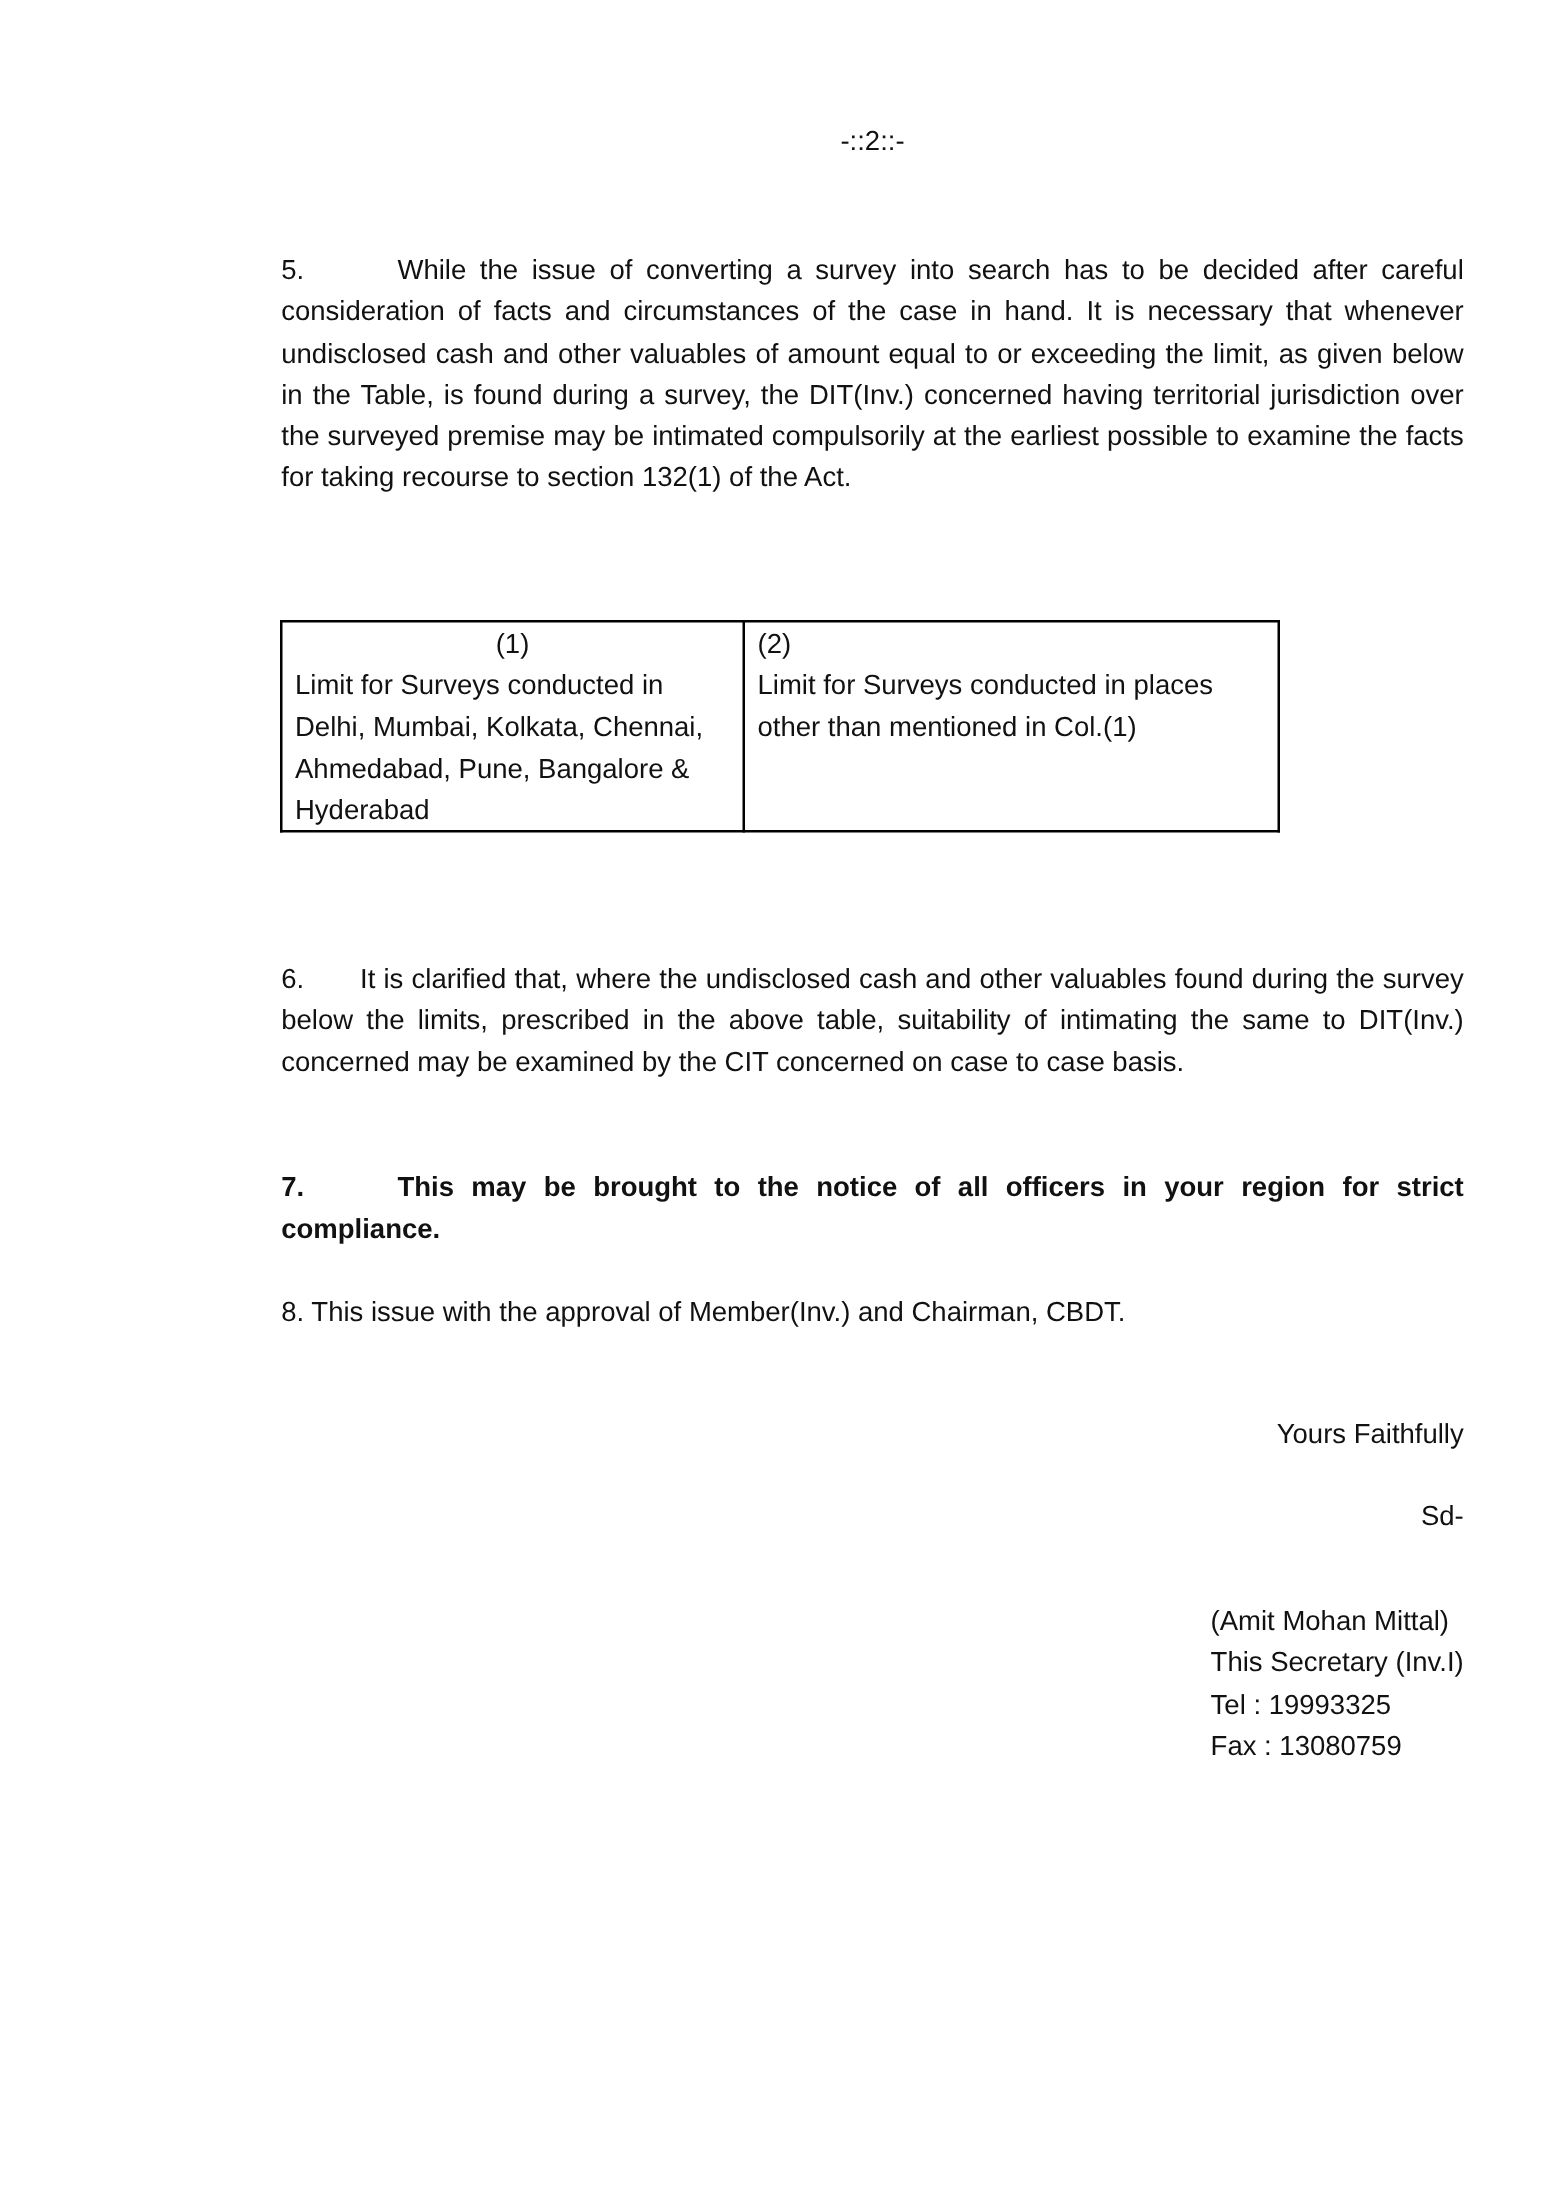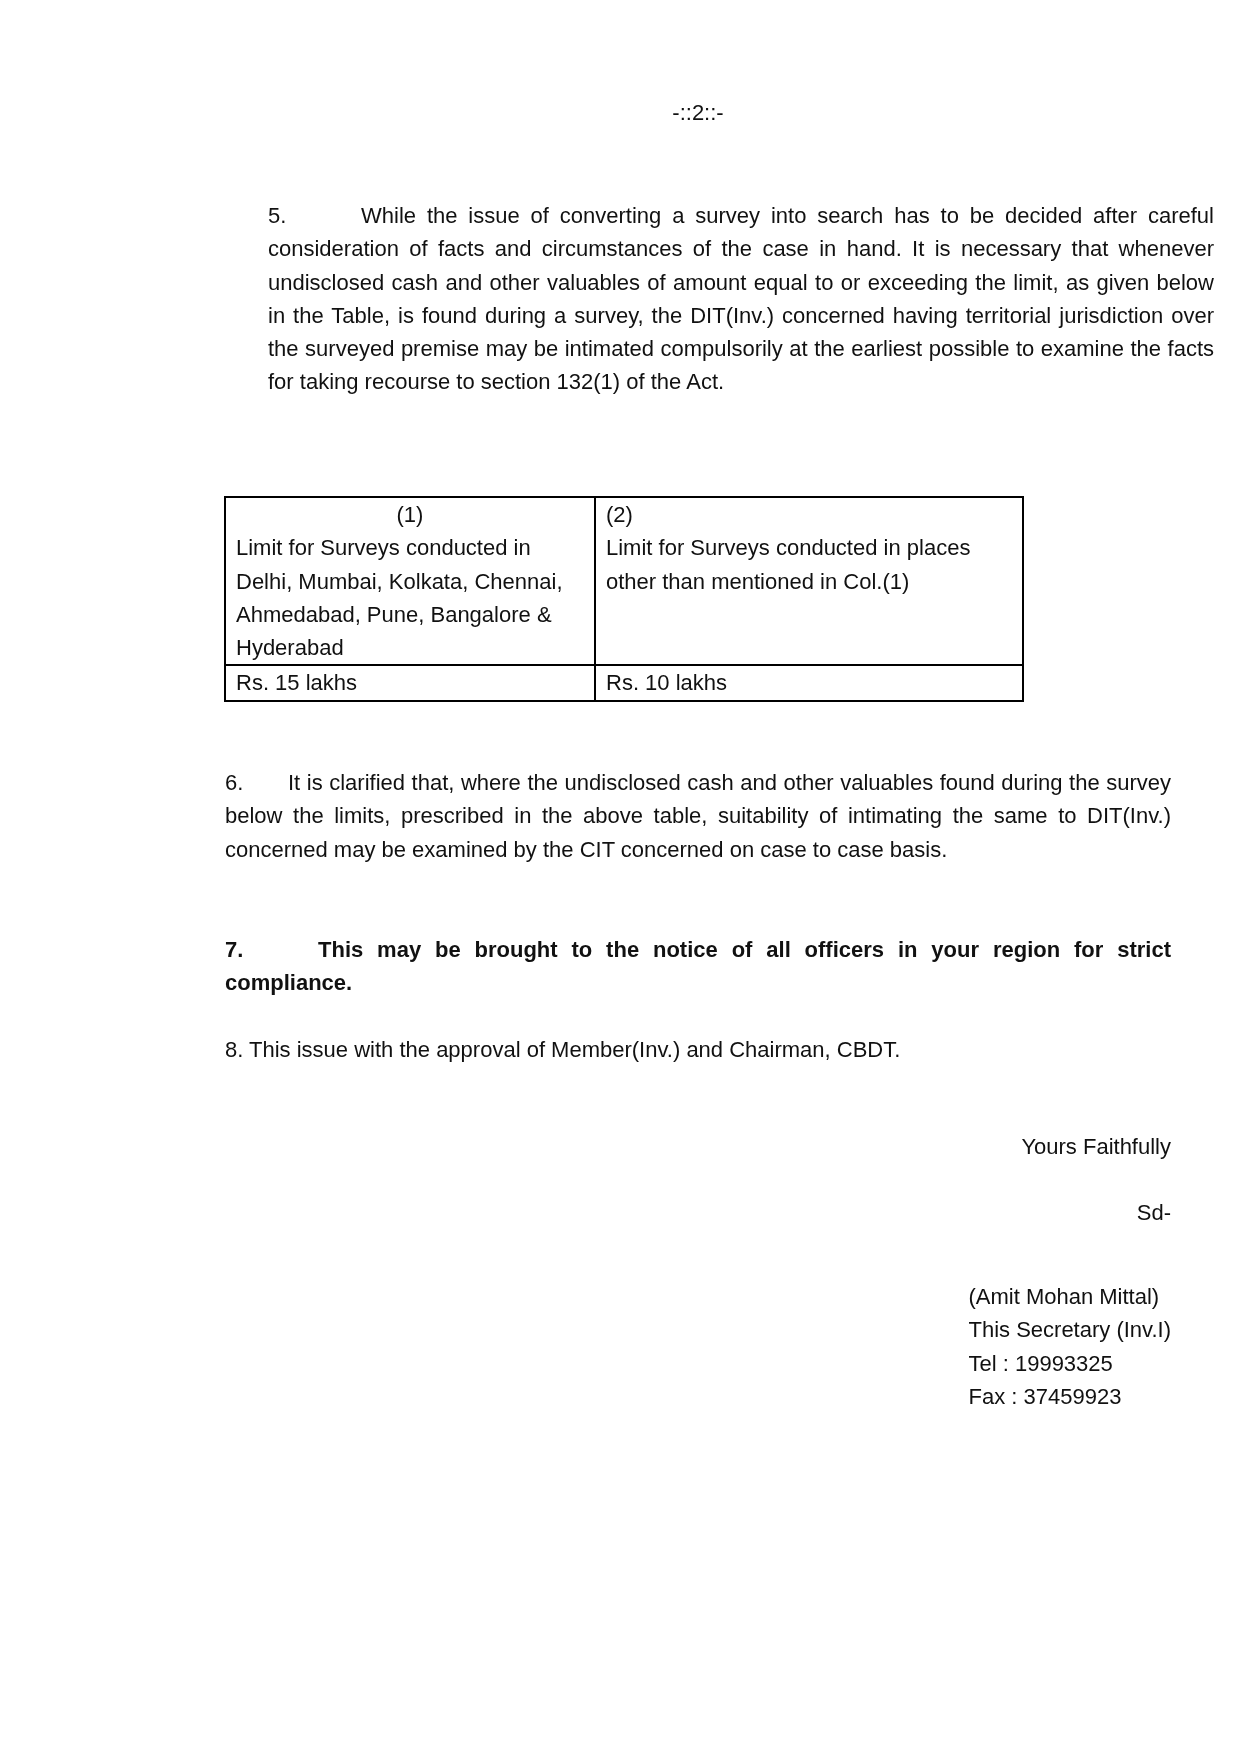--- a/index.html
+++ b/index.html
@@ -2,21 +2,21 @@
 <html><head>
 <meta charset="utf-8">
 <style>
   html, body { margin: 0; padding: 0; background: #ffffff; }
   body { width: 1240px; height: 1754px; position: relative; overflow: hidden;
          font-family: "Liberation Sans", "DejaVu Sans", sans-serif; color: #111; }
   .page-num { position: absolute; top: 100px; left: 0; width: 1396px; text-align: center; font-size: 22px; }
   .para { position: absolute; left: 225px; width: 946px; font-size: 22px; line-height: 33.3px;
           text-align: justify; }
   .para .num { display: inline-block; }
-  #p5 { top: 199px; margin-left: 43px; }
+  #p5 { top: 199px; }
   #p5 .num { width: 93px; }
   #p6 { top: 766px; }
   #p6 .num { width: 63px; }
   #p7 { top: 933px; font-weight: bold; }
   #p7 .num { width: 93px; }
   #p8 { top: 1033px; }
   .limits-table { position: absolute; left: 224px; top: 496px; width: 800px; border-collapse: collapse;
                   font-size: 22px; line-height: 33.3px; }
   .limits-table td { border: 2px solid #000; vertical-align: top; padding: 0 10px; }
   .limits-table td.c1 { width: 348px; }
@@ -40,37 +40,33 @@
       <tr>
     <td class="c1">
       <div class="hdr-num-c">(1)</div>
       <div>Limit for Surveys conducted in Delhi, Mumbai, Kolkata, Chennai, Ahmedabad, Pune, Bangalore &amp; Hyderabad</div>
     </td>
     <td>
       <div>(2)</div>
       <div>Limit for Surveys conducted in places other than mentioned in Col.(1)</div>
     </td>
   </tr>
-  <tr>
-    <td class="c1">Rs. 15 lakhs</td>
-    <td>Rs. 10 lakhs</td>
-  </tr>
 </tbody>
   </table>
 
 <div class="para" id="p6">
   <span class="num">6.</span><span>It is clarified that, where the undisclosed cash and other valuables found during the survey below the limits, prescribed in the above table, suitability of intimating the same to DIT(Inv.) concerned may be examined by the CIT concerned on case to case basis.</span>
 </div>
 
 <div class="para" id="p7">
   <span class="num">7.</span><span>This may be brought to the notice of all officers in your region for strict compliance.</span>
 </div>
 
 <div class="para" id="p8">8. This issue with the approval of Member(Inv.) and Chairman, CBDT.</div>
 
 <div class="sig" id="sig-closing">Yours Faithfully</div>
 <div class="sig" id="sig-sd">Sd-</div>
 <div class="sig" id="sig-block">
   <div>(Amit Mohan Mittal)</div>
   <div>This Secretary (Inv.I)</div>
   <div>Tel : 19993325</div>
-  <div>Fax : 37459923</div>
+  <div>Fax : 13080759</div>
 </div>
 
 </body></html>

